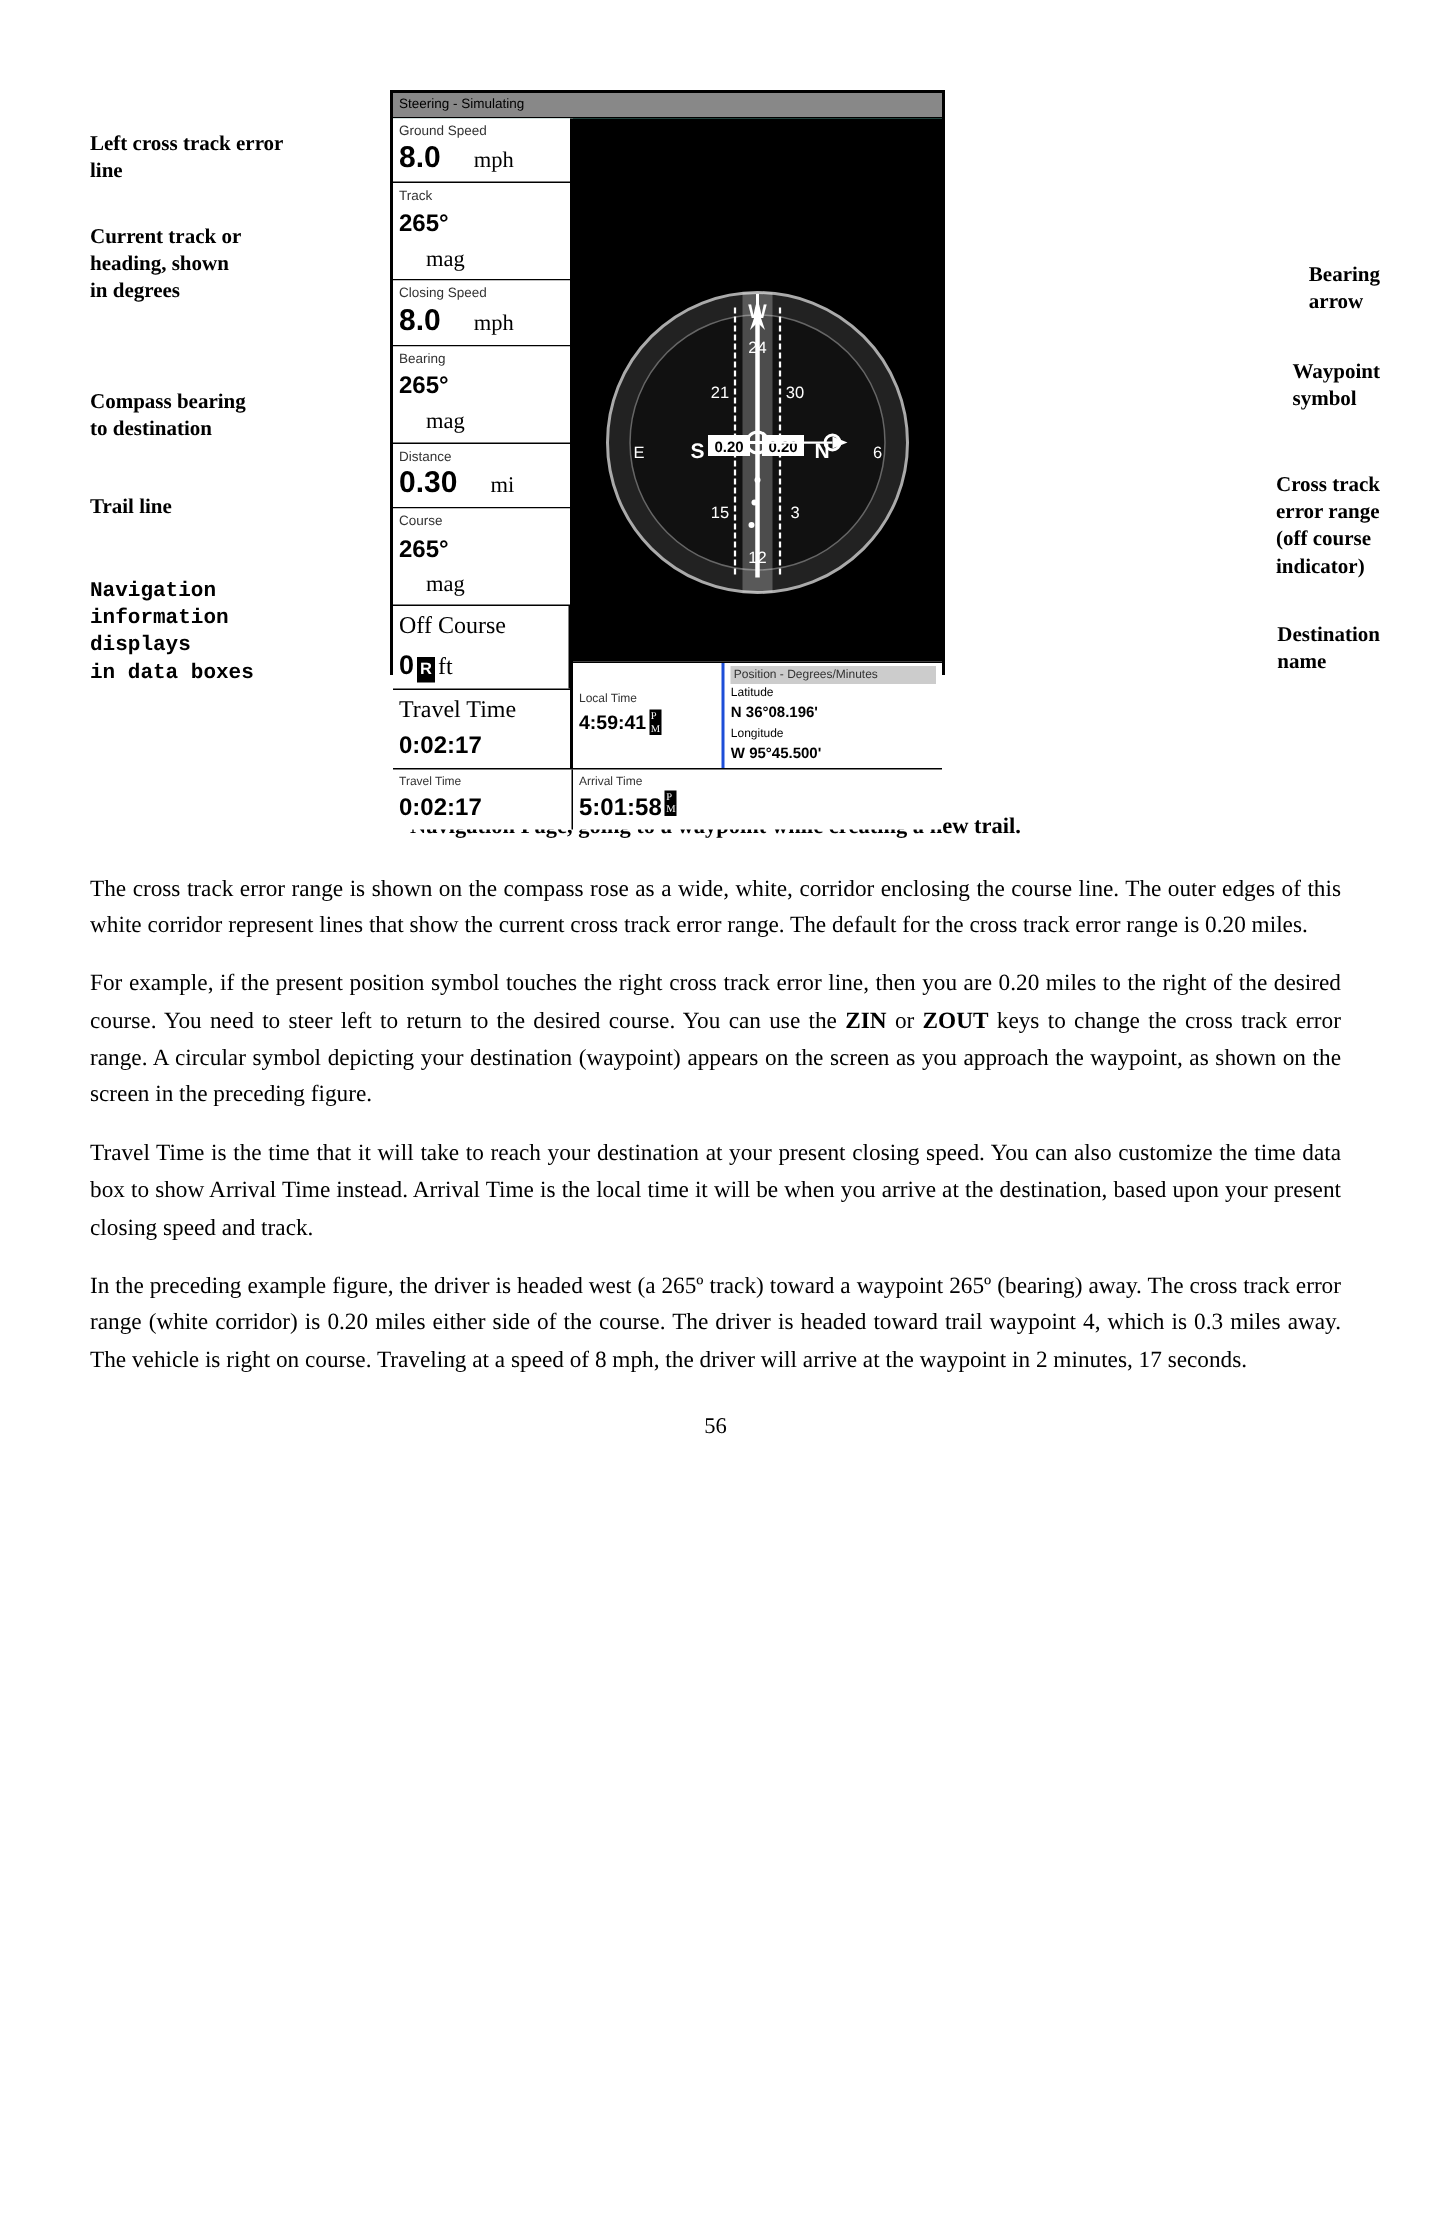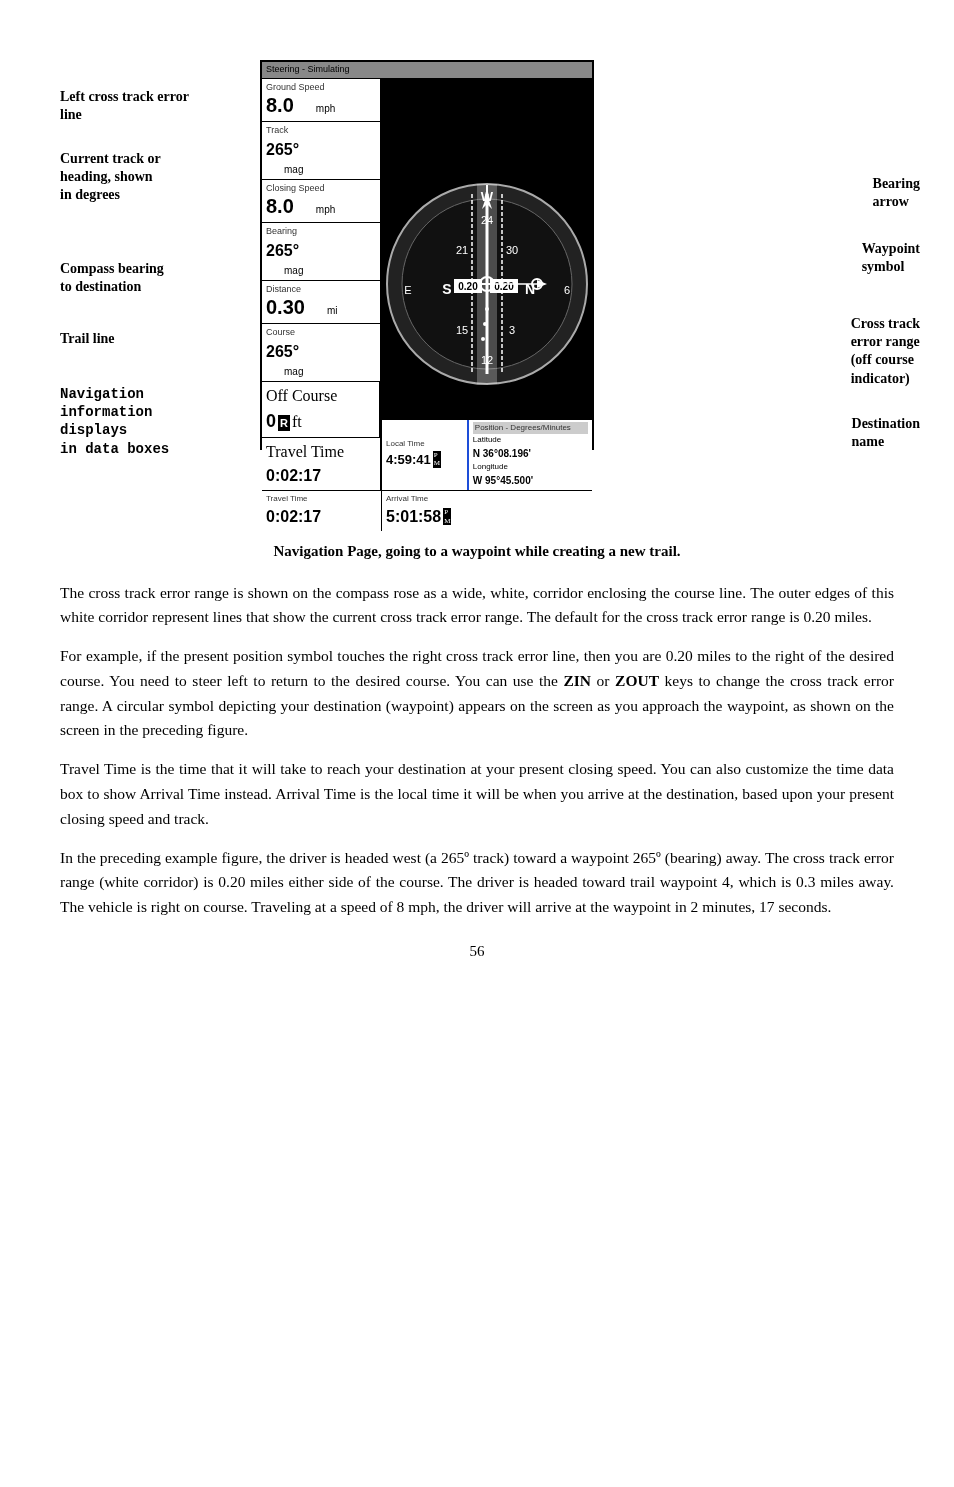--- a/index.html
+++ b/index.html
@@ -23,21 +23,21 @@
       position: absolute;
       font-size: 14px;
       line-height: 1.3;
     }
     .diagram-label.bold { font-weight: bold; }
     
     .device-container {
       position: absolute;
       left: 200px;
       top: 30px;
-      width: 334px;
+      width: 370px;
       height: 390px;
       border: 2px solid #000;
       background: #000;
       display: flex;
       flex-direction: column;
     }
     .device-body {
       display: flex;
       flex: 1;
       background: #5eead4;
@@ -59,22 +59,22 @@
       color: #333;
       font-family: Arial, sans-serif;
     }
     .data-box .value {
       font-size: 20px;
       font-weight: bold;
       font-family: Arial, sans-serif;
       line-height: 1.1;
     }
     .data-box .unit {
-      font-size: 10px;
-      font-family: Liberation Sans, sans-serif;
+      font-size: 15px;
+      font-family: Liberation Serif, serif;
       padding-left: 18px;
     }
     .data-box .value-large {
       font-size: 16px;
       font-weight: bold;
       font-family: Arial, sans-serif;
     }
     .compass-area {
       flex: 1;
       position: relative;
@@ -258,21 +258,21 @@
       </div>
     </div>
 
     <div style="display:flex;background:#fff;border-top:1px solid #000;">
       <div style="width:120px;border-right:1px solid #000;padding:2px 4px;">
         <div style="font-size:8px;font-family:Arial;color:#333;">Travel Time</div>
         <span style="font-size:16px;font-weight:bold;font-family:Arial;">0:02:17</span>
       </div>
       <div style="flex:1;padding:2px 4px;">
         <div style="font-size:8px;font-family:Arial;color:#333;">Arrival Time</div>
-        <div style="display:flex;align-items:center;gap:2px;">
+        <div style="display:flex;align-items:flex-start;gap:2px;">
           <span style="font-size:16px;font-weight:bold;font-family:Arial;">5:01:58</span>
           <span style="font-size:7px;background:#000;color:#fff;padding:0 1px;line-height:1.2;">P<br>M</span>
         </div>
       </div>
     </div>
   </div>
 </div>
 
 <div style="margin-bottom:16px;">
   <p class="caption">Navigation Page, going to a waypoint while creating a new trail.</p>

